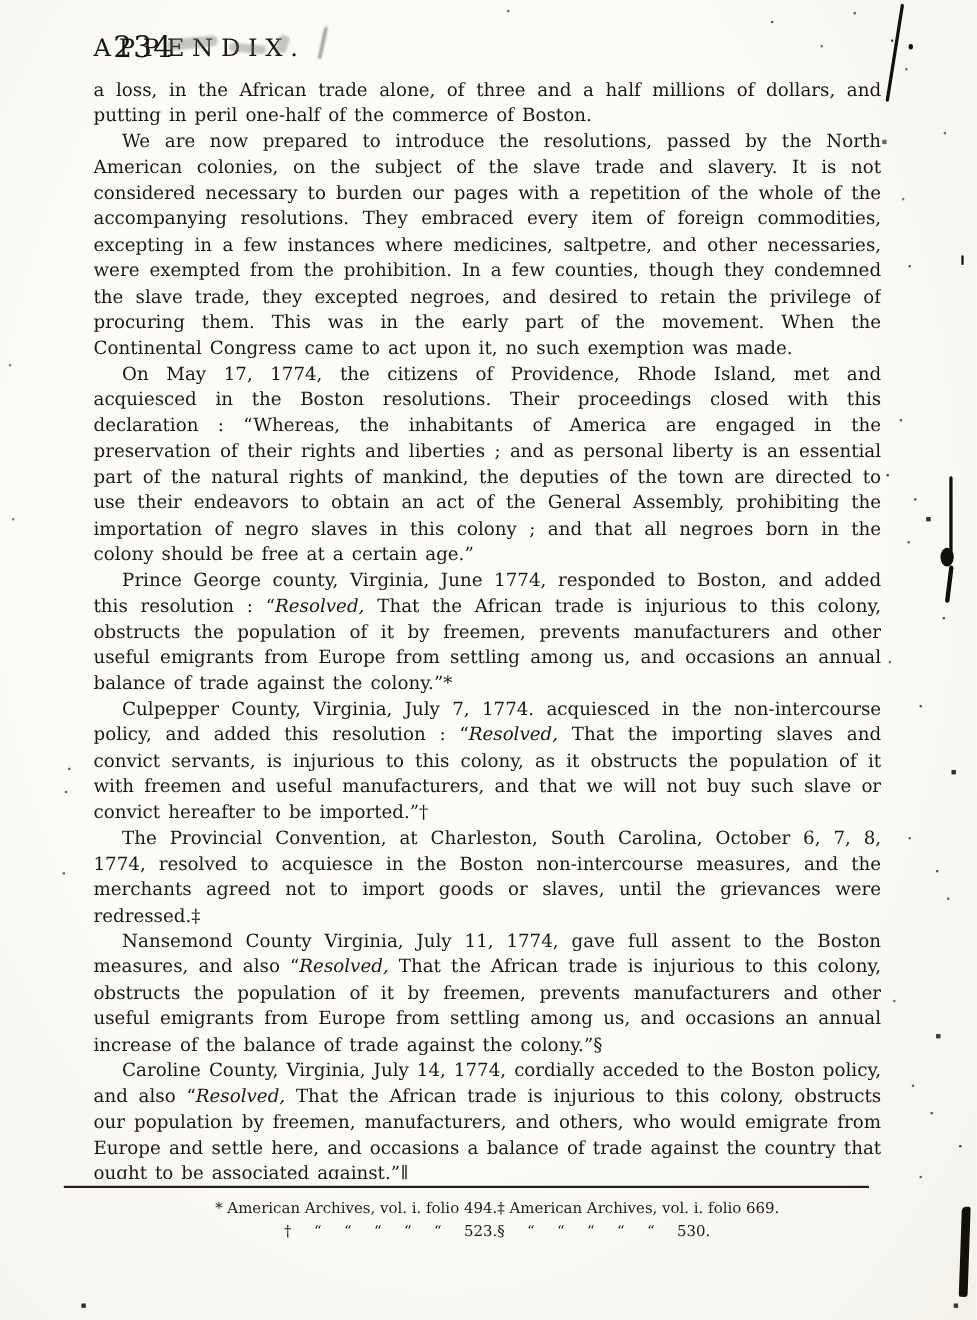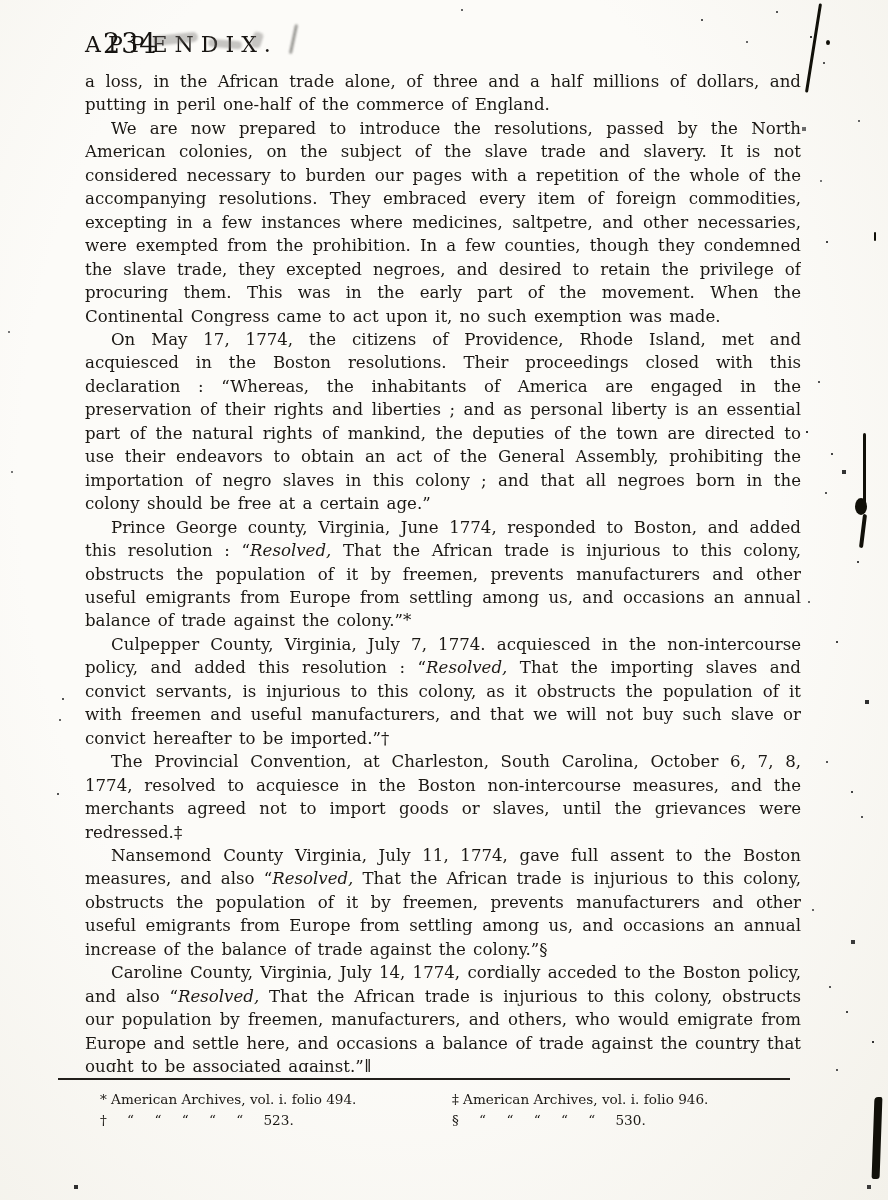--- a/index.html
+++ b/index.html
@@ -22,21 +22,21 @@
     font-size:16.6px;line-height:23.45px;text-align:justify;color:#1b1814;}
   .para{margin:0;text-indent:26px;word-spacing:2px;}
   .para.noindent{text-indent:0;}
   .para em{font-style:italic;}
 
   
   .footnotes{position:absolute;left:58px;top:1078px;width:732px;
     border-top:2.5px solid #221f1b;padding-top:9px;
     font-size:13.6px;line-height:21px;color:#1b1814;}
   .fn-row{display:flex;}
-  .fn-left{width:352px;margin-left:42px;}
+  .fn-left{width:352px;margin-left:42px;text-align:right;}
   .fn-right{flex:1;}
   .fn-ditto{word-spacing:16px;}
   .fn-center{text-align:center;margin-top:1px;}
 
   
   .smudge{position:absolute;background:rgba(110,108,104,.38);filter:blur(1.2px);}
   .smudge-a{left:152px;top:34px;width:46px;height:10px;transform:rotate(-6deg);border-radius:5px;}
   .smudge-b{left:208px;top:40px;width:34px;height:8px;transform:rotate(5deg);border-radius:4px;}
   .smudge-c{left:252px;top:32px;width:10px;height:16px;transform:rotate(18deg);border-radius:4px;}
   .smudge-d{left:292px;top:24px;width:3px;height:30px;transform:rotate(12deg);border-radius:2px;background:rgba(70,68,64,.55);}
@@ -70,34 +70,34 @@
 <body>
 
 <div class="sheet">
 
   <div class="header">
     <div class="pagenum">234</div>
     <div class="running-head">APPENDIX.</div>
   </div>
 
   <div class="body-text">
-      <p class="para noindent"><span>a loss, in the African trade alone, of three and a half millions of dollars, and putting in peril one-half of the commerce of England.</span></p>
+      <p class="para noindent"><span>a loss, in the African trade alone, of three and a half millions of dollars, and putting in peril one-half of the commerce of Boston.</span></p>
       <p class="para"><span>We are now prepared to introduce the resolutions, passed by the North American colonies, on the subject of the slave trade and slavery.  It is not considered necessary to burden our pages with a repetition of the whole of the accompanying resolutions.  They embraced every item of foreign commodities, excepting in a few instances where medicines, saltpetre, and other necessaries, were exempted from the prohibition.  In a few counties, though they condemned the slave trade, they excepted negroes, and desired to retain the privilege of procuring them.  This was in the early part of the movement.  When the Continental Congress came to act upon it, no such exemption was made.</span></p>
       <p class="para"><span>On May 17, 1774, the citizens of Providence, Rhode Island, met and acquiesced in the Boston resolutions.  Their proceedings closed with this declaration : “Whereas, the inhabitants of America are engaged in the preservation of their rights and liberties ; and as personal liberty is an essential part of the natural rights of mankind, the deputies of the town are directed to use their endeavors to obtain an act of the General Assembly, prohibiting the importation of negro slaves in this colony ; and that all negroes born in the colony should be free at a certain age.”</span></p>
       <p class="para"><span>Prince George county, Virginia, June 1774, responded to Boston, and added this resolution :  “</span><em>Resolved,</em><span> That the African trade is injurious to this colony, obstructs the population of it by freemen, prevents manufacturers and other useful emigrants from Europe from settling among us, and occasions an annual balance of trade against the colony.”*</span></p>
       <p class="para"><span>Culpepper County, Virginia, July 7, 1774. acquiesced in the non-intercourse policy, and added this resolution : “</span><em>Resolved,</em><span> That the importing slaves and convict servants, is injurious to this colony, as it obstructs the population of it with freemen and useful manufacturers, and that we will not buy such slave or convict hereafter to be imported.”†</span></p>
       <p class="para"><span>The Provincial Convention, at Charleston, South Carolina, October 6, 7, 8, 1774, resolved to acquiesce in the Boston non-intercourse measures, and the merchants agreed not to import goods or slaves, until the grievances were redressed.‡</span></p>
       <p class="para"><span>Nansemond County Virginia, July 11, 1774, gave full assent to the Boston measures, and also “</span><em>Resolved,</em><span> That the African trade is injurious to this colony, obstructs the population of it by freemen, prevents manufacturers and other useful emigrants from Europe from settling among us, and occasions an annual increase of the balance of trade against the colony.”§</span></p>
       <p class="para"><span>Caroline County, Virginia, July 14, 1774, cordially acceded to the Boston policy, and also “</span><em>Resolved,</em><span> That the African trade is injurious to this colony, obstructs our population by freemen, manufacturers, and others, who would emigrate from Europe and settle here, and occasions a balance of trade against the country that ought to be associated against.”‖</span></p>
     </div>
 
   <div class="footnotes">
     <div class="fn-row">
       <div class="fn-left">* American Archives, vol. i. folio 494.</div>
-      <div class="fn-right">‡ American Archives, vol. i. folio 946.</div>
+      <div class="fn-right">‡ American Archives, vol. i. folio 669.</div>
     </div>
     <div class="fn-row">
       <div class="fn-left fn-ditto">† “ “ “ “ “ 523.</div>
       <div class="fn-right fn-ditto">§ “ “ “ “ “ 530.</div>
     </div>
   </div>
 
   <div class="smudge smudge-a"></div>
   <div class="smudge smudge-b"></div>
   <div class="smudge smudge-c"></div>

